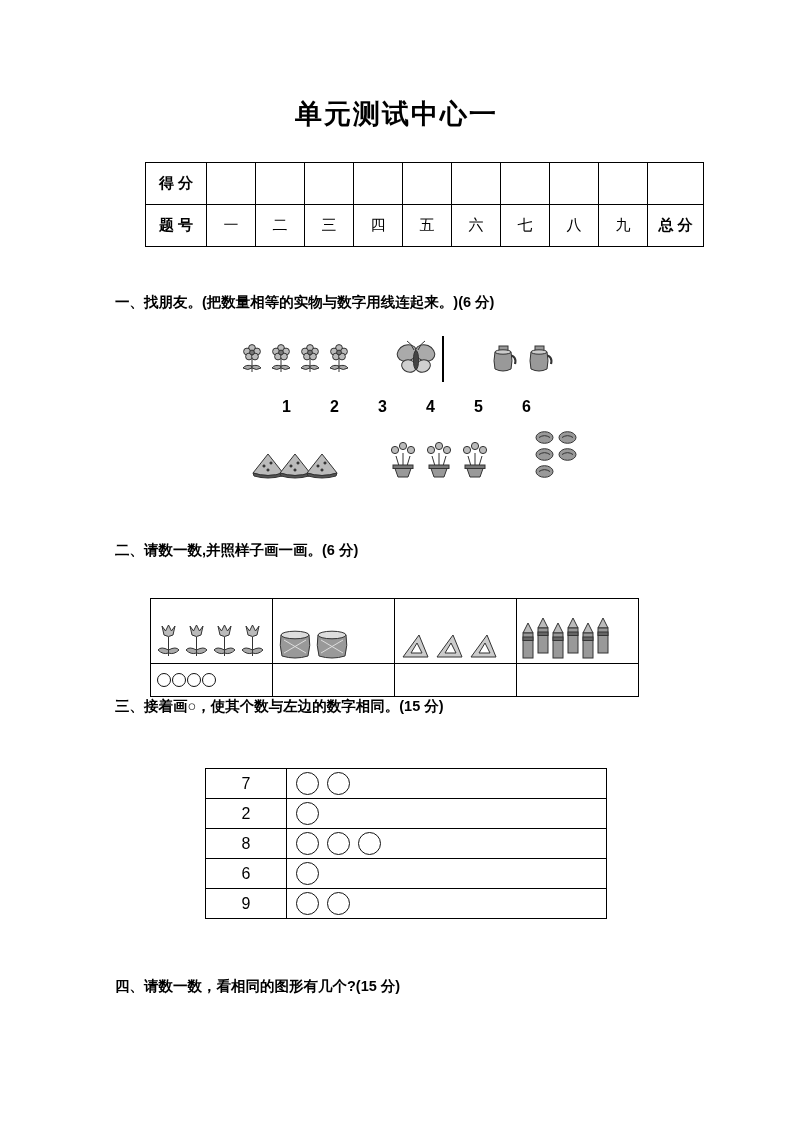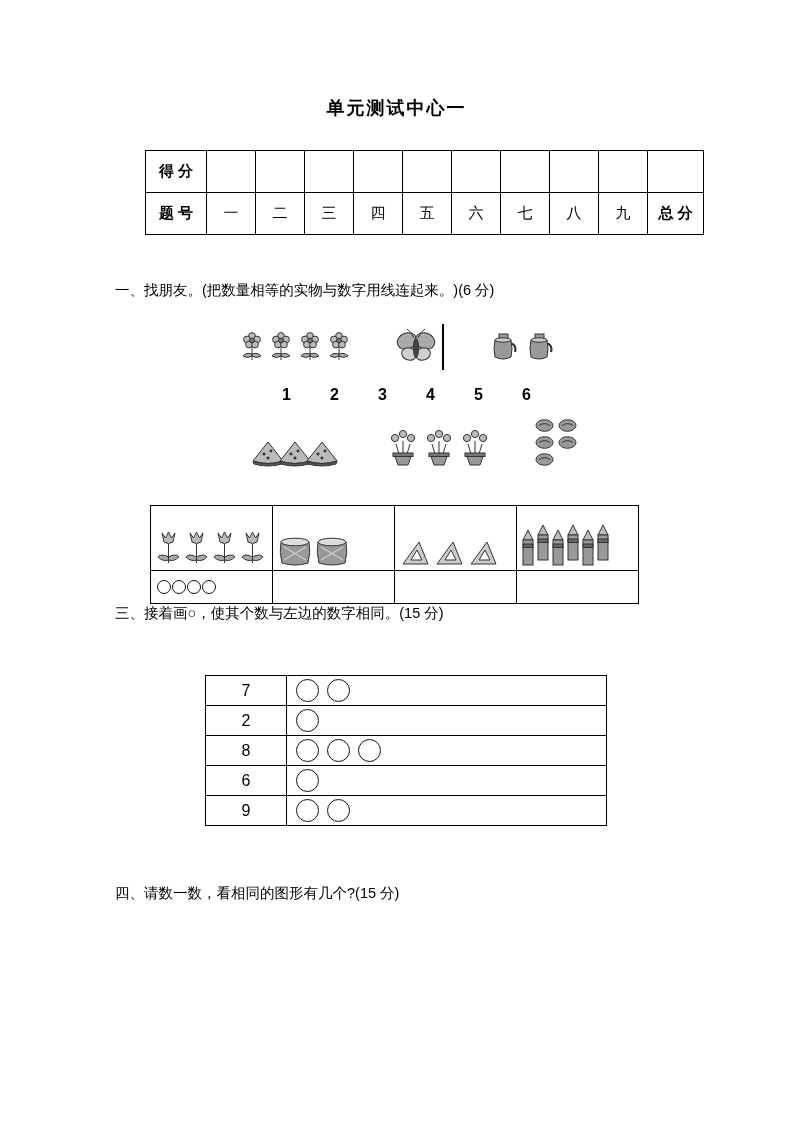--- a/index.html
+++ b/index.html
@@ -2,33 +2,33 @@
 <html><head>
 <meta charset="utf-8">
 <style>
   html,body{margin:0;padding:0;}
   body{
     width:793px;height:1122px;background:#ffffff;color:#000;
     font-family:"Liberation Sans","DejaVu Sans",sans-serif;
     position:relative;overflow:hidden;
   }
 
-  .title{font-size:18px;font-weight:bold;text-align:center;margin:0;padding-top:96px;letter-spacing:2px;}
+  .title{font-size:27px;font-weight:bold;text-align:center;margin:0;padding-top:96px;letter-spacing:2px;}
 
   table{border-collapse:collapse;}
 
   
   .score-table{margin:30px 0 0 145px;table-layout:fixed;}
   .score-table th,.score-table td{border:1.6px solid #000;height:41px;text-align:center;font-size:15px;padding:0;}
   .score-table th{width:60px;font-weight:bold;}
   .score-table td{width:48px;font-weight:normal;}
   .score-table td.total{width:55px;font-weight:bold;}
 
   
-  .heading{font-size:14.5px;font-weight:normal;margin:0 0 0 115px;}
+  .heading{font-size:14.5px;font-weight:bold;margin:0 0 0 115px;}
   .h-s1{margin-top:46px;}
   .h-s2{margin-top:62px;}
   .h-s3{}
   .h-s4{margin-top:58px;}
 
   
   .s1-art{margin-left:238px;width:340px;}
   .s1-top{display:flex;align-items:center;margin-top:24px;}
   .group{display:flex;align-items:flex-end;}
   .group-flowers{margin-right:40px;}
@@ -282,20 +282,21 @@
     <path d="M5 7.5 Q10.5 3.8 16 7.5" fill="none" stroke="#333"></path>
   </svg>
           <svg width="21" height="15" viewBox="0 0 21 15">
     <ellipse cx="10.5" cy="7.5" rx="8.5" ry="5.8" fill="#999" stroke="#333"></ellipse>
     <path d="M5 7.5 Q10.5 3.8 16 7.5" fill="none" stroke="#333"></path>
   </svg>
         </div>
     </div>
   </div>
 
+  <p class="heading h-s2">二、请数一数,并照样子画一画。(6 分)</p>
 
   <table class="count-table">
     <colgroup>
         <col style="width:122px">
         <col style="width:122px">
         <col style="width:122px">
         <col style="width:122px">
       </colgroup>
     <tbody>
         <tr class="pic-row">

